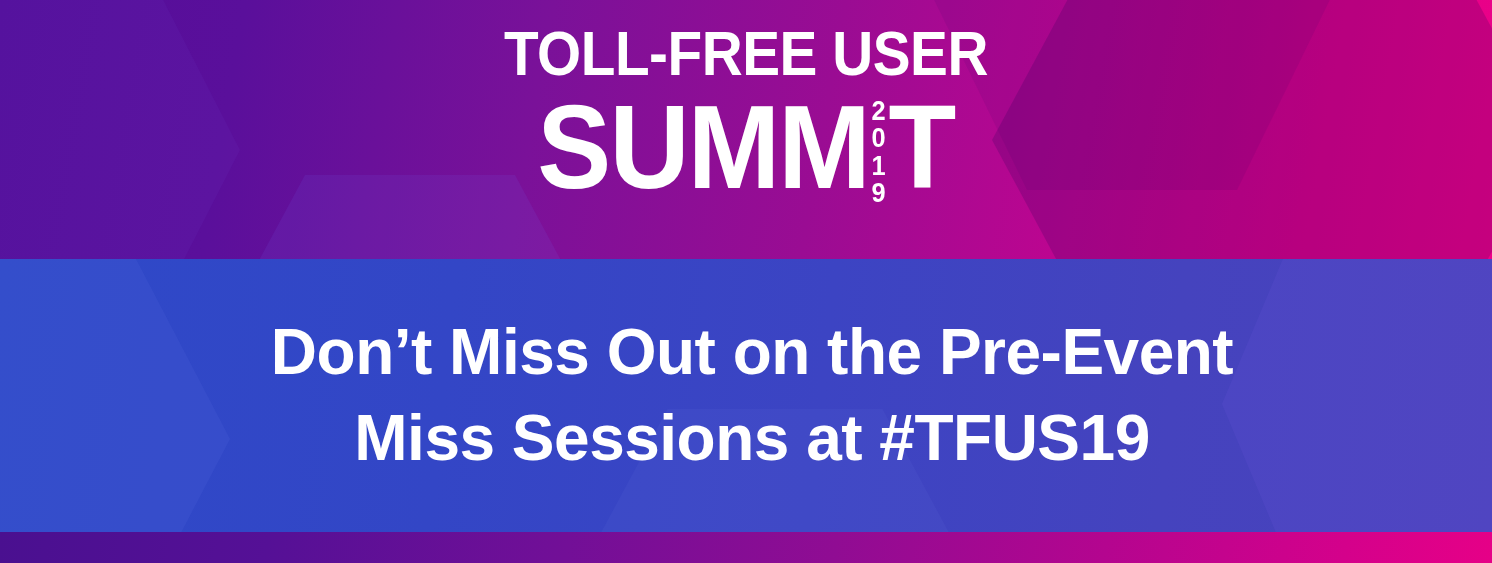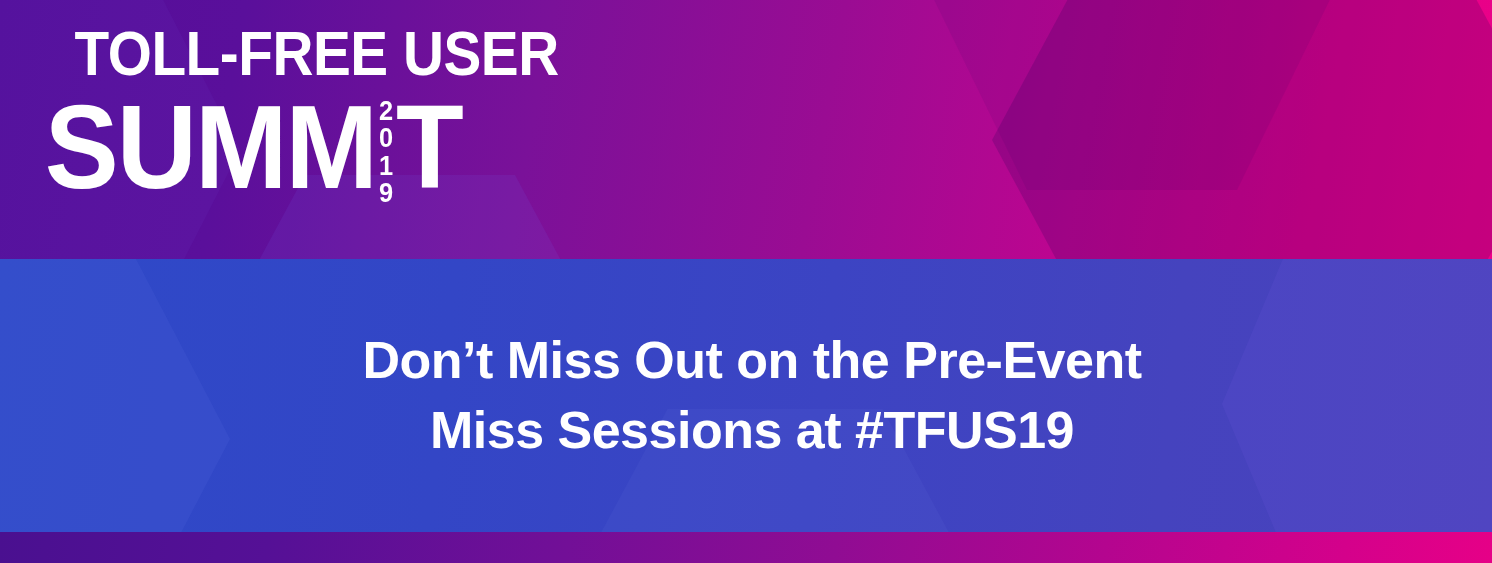--- a/index.html
+++ b/index.html
@@ -66,20 +66,21 @@
     background: rgba(130, 110, 255, 0.05);
   }
 
   .logo-lockup {
     position: relative;
     z-index: 2;
     width: 100%;
     height: 100%;
     display: flex;
     flex-direction: column;
+    align-items: center;
     justify-content: flex-start;
     padding-top: 22px;
     box-sizing: border-box;
   }
 
   .logo-toll-free {
     color: #ffffff;
     font-family: "Liberation Sans", sans-serif;
     font-weight: bold;
     font-size: 63px;
@@ -164,21 +165,21 @@
     pointer-events: none;
   }
 
   .headline {
     position: relative;
     z-index: 2;
     text-align: center;
     color: #ffffff;
     font-family: "Liberation Sans", sans-serif;
     font-weight: bold;
-    font-size: 52px;
+    font-size: 64px;
     line-height: 1.33;
     letter-spacing: -0.5px;
     width: 100%;
     padding: 0 40px;
     box-sizing: border-box;
     margin-left: 12px;
   }
   .headline-line { display: block; white-space: nowrap; }
 
   

